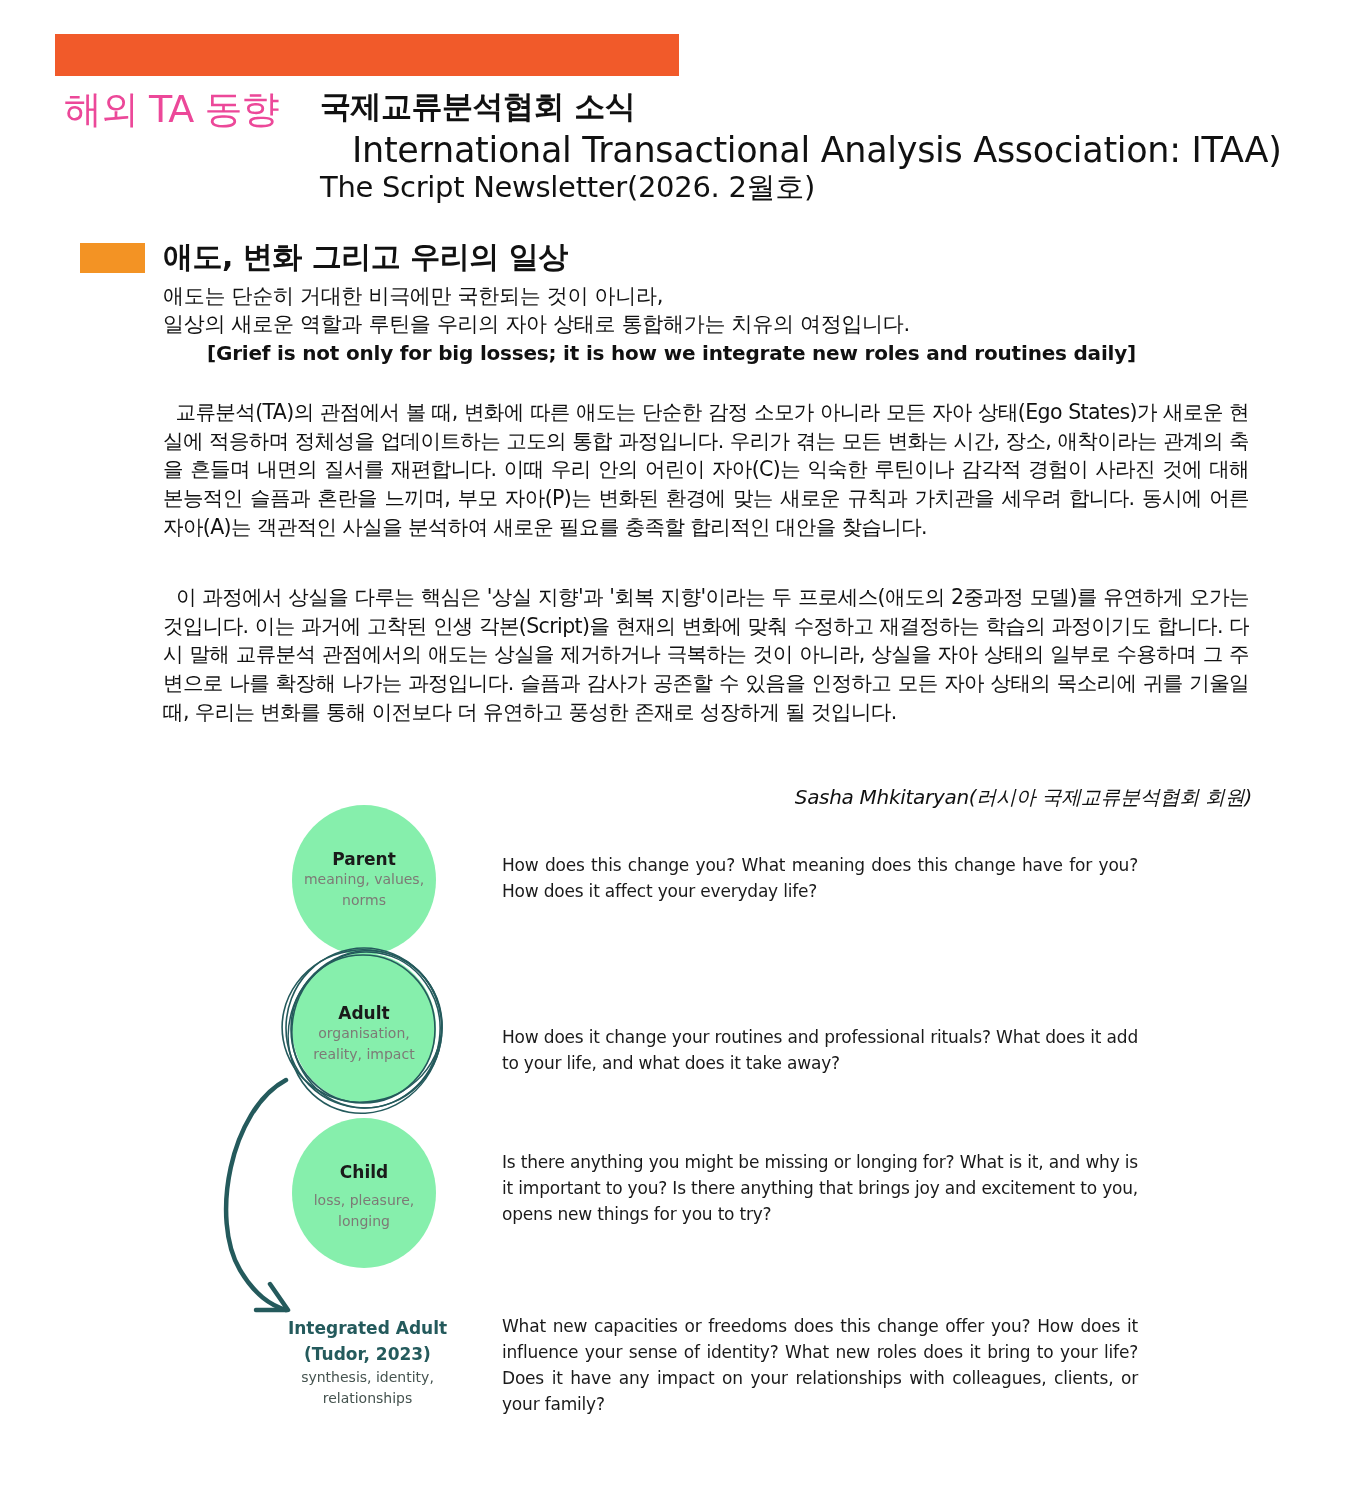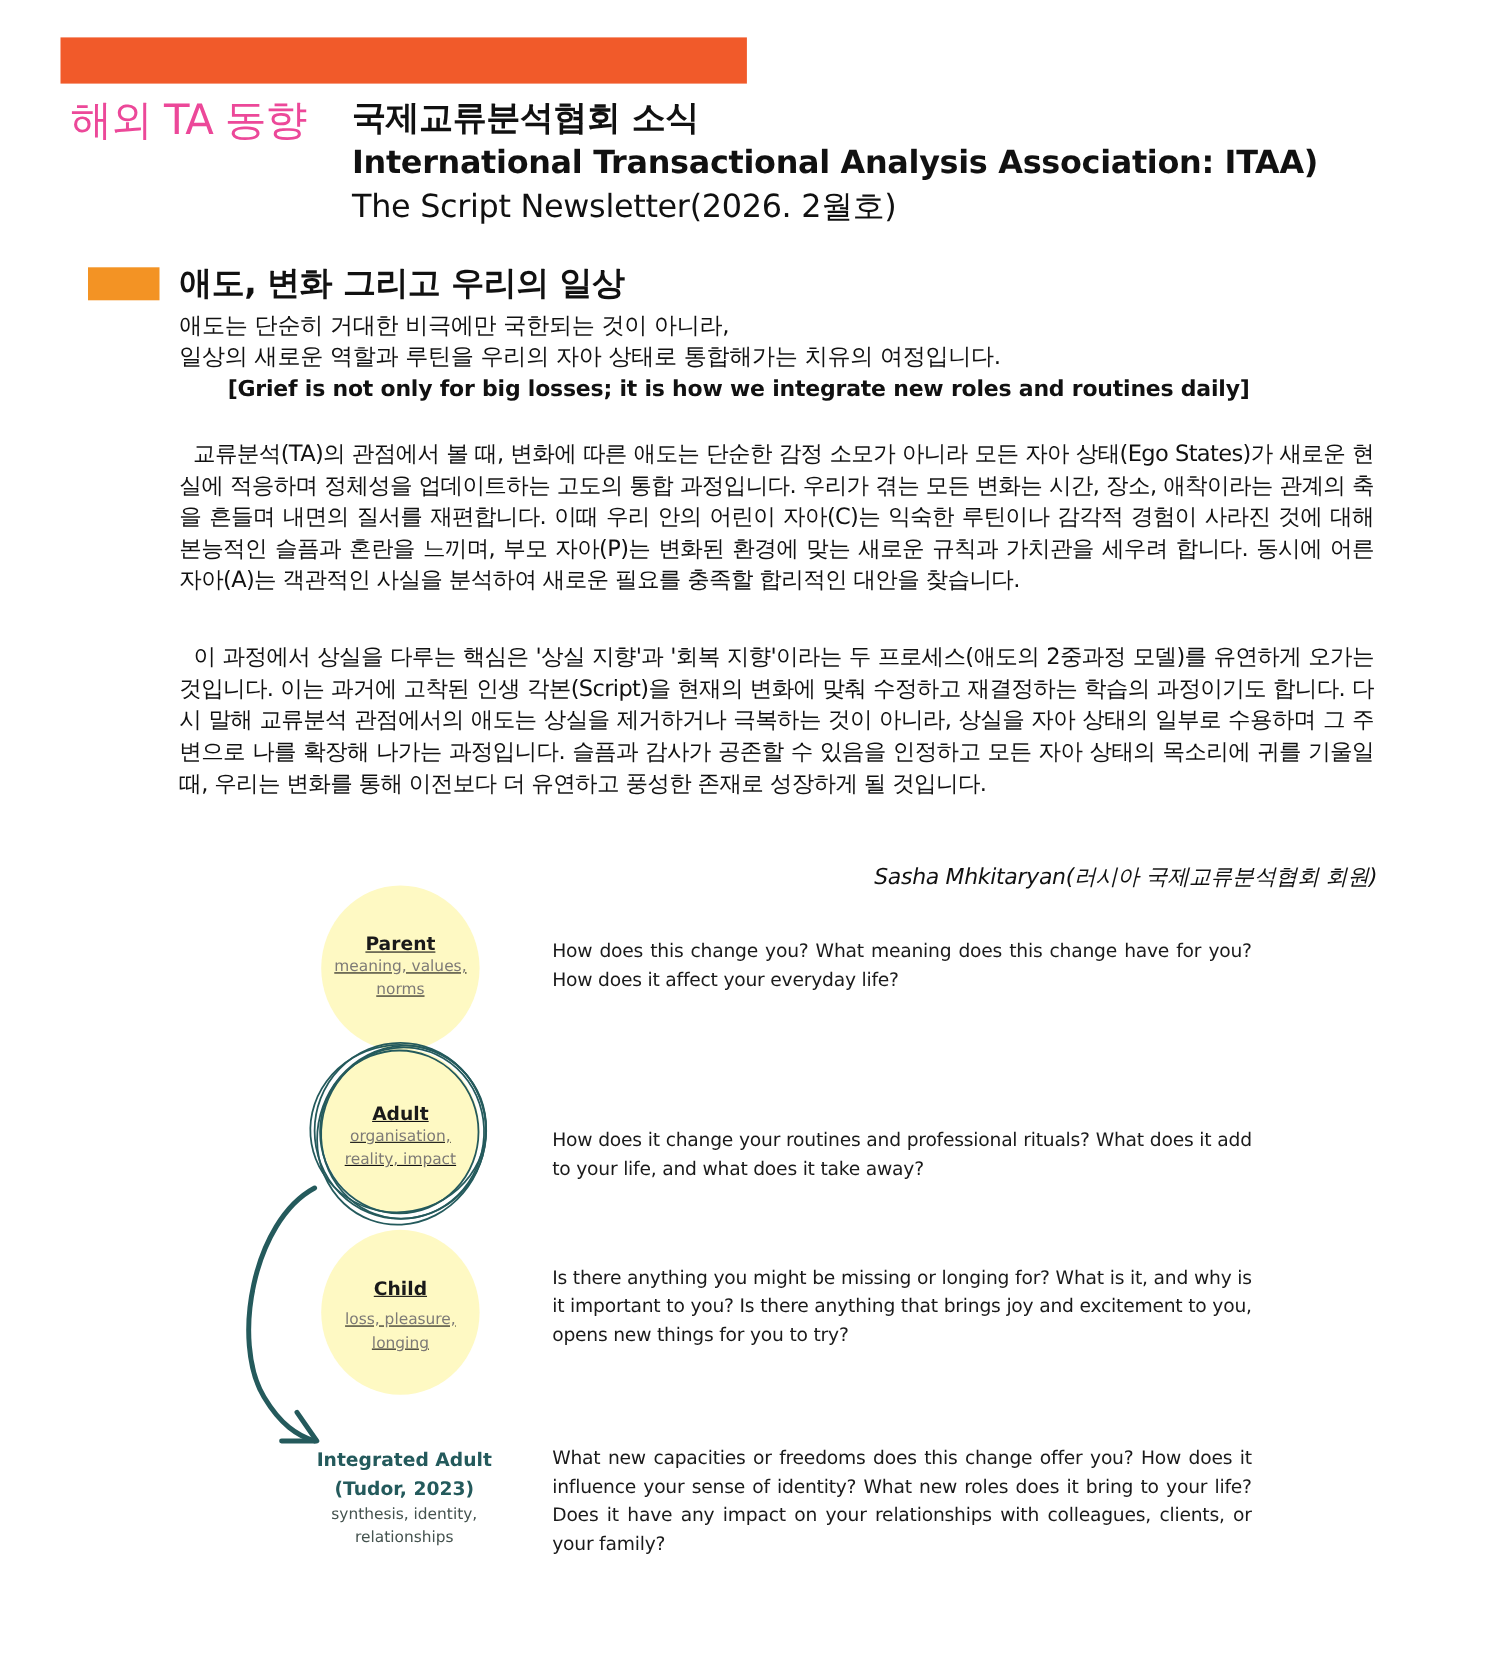--- a/index.html
+++ b/index.html
@@ -2,33 +2,33 @@
 <html><head>
   <meta charset="utf-8">
   <style>
     html, body { margin: 0; padding: 0; background: #ffffff; }
     body { width: 1358px; height: 1512px; position: relative; overflow: hidden;
            font-family: "DejaVu Sans", "Liberation Sans", sans-serif; color: #111; }
     .top-bar { position: absolute; left: 55px; top: 34px; width: 624px; height: 42px; background: #f15a2a; }
     .section-label { position: absolute; left: 64px; top: 84px; font-size: 38px; font-weight: normal; letter-spacing: -1px; color: #ec4899; }
     .hdr { position: absolute; left: 320px; text-align: right; }
     .hdr-ko { top: 86px; font-size: 31px; font-weight: bold; letter-spacing: -0.5px; }
-    .hdr-en { top: 130px; font-size: 29px; font-weight: bold; letter-spacing: -0.3px; }
+    .hdr-en { top: 130px; font-size: 35px; font-weight: normal; letter-spacing: -0.3px; margin-left: 32px; }
     .hdr-sub { top: 168px; font-size: 29px; letter-spacing: -0.3px; }
     .orange-block { position: absolute; left: 80px; top: 243px; width: 65px; height: 30px; background: #f39324; }
     .title { position: absolute; left: 163px; top: 237px; font-size: 30px; font-weight: bold; letter-spacing: -0.5px; }
     .lead { position: absolute; left: 163px; top: 282px; font-size: 21px; line-height: 28px; letter-spacing: -0.3px; }
     .lead-en { position: absolute; left: 163px; top: 341px; font-size: 20px; font-weight: bold; letter-spacing: -0.2px; margin-left: 44px; }
     .para { position: absolute; left: 163px; width: 1086px; font-size: 20.5px; line-height: 28.7px; text-align: justify; letter-spacing: -0.6px; }
     .para1 { top: 398px; }
     .para2 { top: 583px; }
     .para b { font-weight: normal; }
     .author { position: absolute; right: 106px; top: 784px; font-size: 20px; font-style: italic; letter-spacing: -0.3px; }
     .diagram { position: absolute; left: 200px; top: 800px; width: 960px; height: 640px; }
-    .circle { position: absolute; border-radius: 50%; background: #fef9c3; text-align: center; text-decoration: underline; }
+    .circle { position: absolute; border-radius: 50%; background: #86efac; text-align: center; }
     .c-title { font-size: 17px; font-weight: bold; color: #1a1a1a; display: block; }
     .c-sub { font-size: 14px; color: #7d7a76; line-height: 21px; display: block; text-align: center; }
     .integ { position: absolute; left: 80px; top: 515px; width: 175px; text-align: center; color: #245a5c; }
     .integ .t { font-size: 17px; font-weight: bold; line-height: 26px; display: block; }
     .integ .s { font-size: 14px; color: #45534f; line-height: 21px; display: block; }
     .q { position: absolute; left: 302px; width: 636px; font-size: 17px; line-height: 26px; color: #1a1a1a; text-align: justify; letter-spacing: -0.2px; }
     svg.overlay { position: absolute; left: 0; top: 0; }
   </style>
 </head>
 <body>

